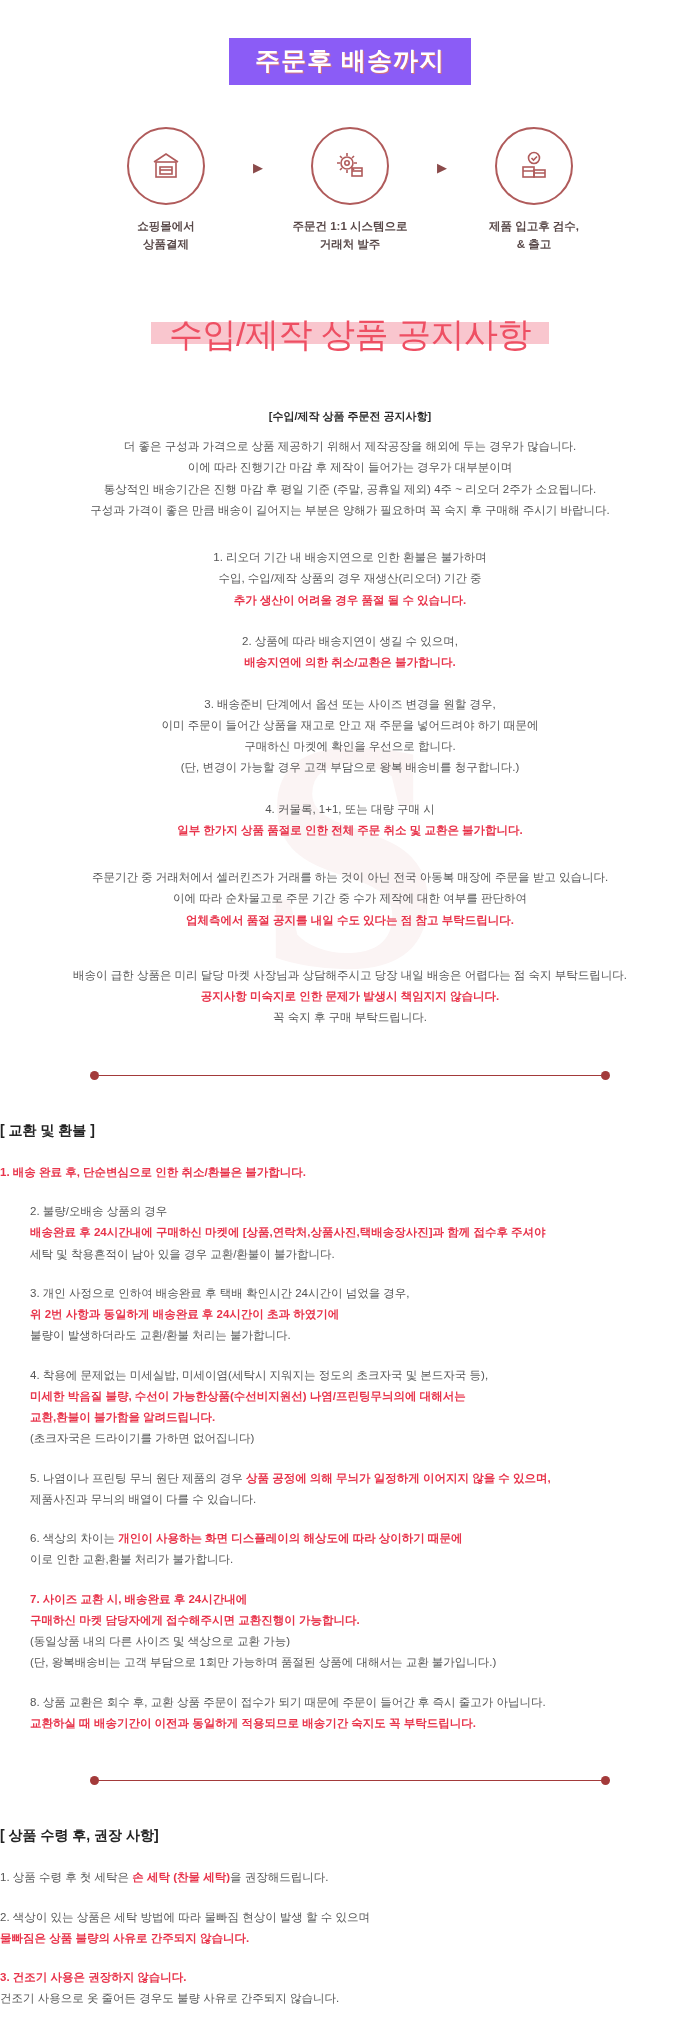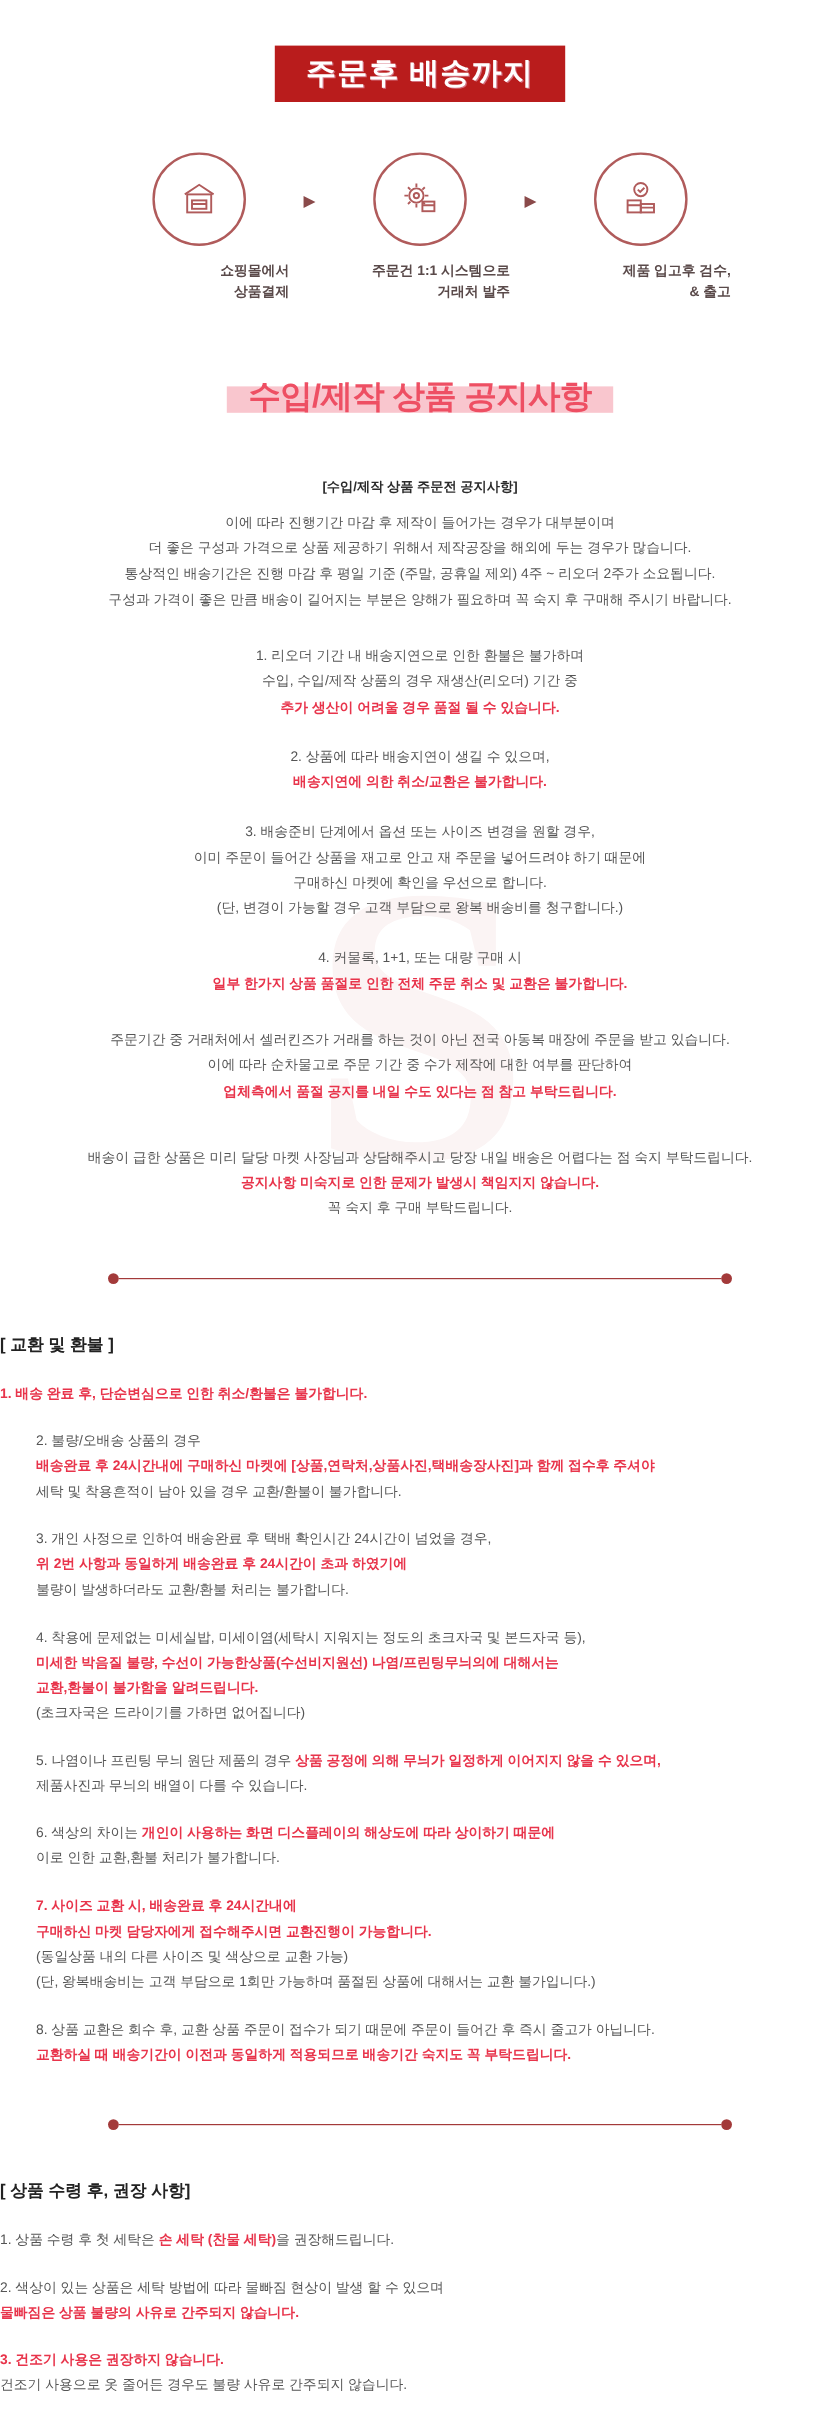--- a/index.html
+++ b/index.html
@@ -39,42 +39,42 @@
     z-index: 1;
   }
 
   
   .top-banner-wrap {
     text-align: center;
     padding-top: 38px;
   }
   .top-banner {
     display: inline-block;
-    background: #b91c1c;
+    background: #8b5cf6;
     padding: 6px 26px 8px 26px;
     position: relative;
   }
   .top-banner-text {
     font-size: 25px;
     font-weight: bold;
     color: #ffffff;
     letter-spacing: 1px;
     text-shadow: 1px 1px 0 #d4707f;
   }
 
   
   .steps {
     display: flex;
     justify-content: center;
     align-items: flex-start;
     margin-top: 42px;
   }
   .step {
     width: 150px;
-    text-align: right;
+    text-align: center;
   }
   .circle {
     width: 78px;
     height: 78px;
     border-radius: 50%;
     border: 2px solid #b05b5b;
     margin: 0 auto 12px auto;
     display: flex;
     align-items: center;
     justify-content: center;
@@ -109,22 +109,22 @@
     position: absolute;
     left: 0; right: 0;
     top: 12px;
     height: 22px;
     background: #f9c6ce;
     z-index: 0;
   }
   .section-head-text {
     position: relative;
     z-index: 1;
-    font-size: 27px;
-    font-weight: bold;
+    font-size: 34px;
+    font-weight: normal;
     color: #ee4f63;
     letter-spacing: -0.5px;
   }
 
   
   .block {
     text-align: center;
     font-size: 11.5px;
     line-height: 1.85;
     color: #555;
@@ -259,22 +259,22 @@
 
     <div class="section-head-wrap">
       <div class="section-head">
         <div class="hl"></div>
         <span class="section-head-text">수입/제작 상품 공지사항</span>
       </div>
     </div>
 
     <div class="block" style="margin-top:46px;">
       <div class="blk-title">[수입/제작 상품 주문전 공지사항]</div>
+      <div>더 좋은 구성과 가격으로 상품 제공하기 위해서 제작공장을 해외에 두는 경우가 많습니다.</div>
       <div>이에 따라 진행기간 마감 후 제작이 들어가는 경우가 대부분이며</div>
-      <div>더 좋은 구성과 가격으로 상품 제공하기 위해서 제작공장을 해외에 두는 경우가 많습니다.</div>
       <div>통상적인 배송기간은 진행 마감 후 평일 기준 (주말, 공휴일 제외) 4주 ~ 리오더 2주가 소요됩니다.</div>
       <div>구성과 가격이 좋은 만큼 배송이 길어지는 부분은 양해가 필요하며 꼭 숙지 후 구매해 주시기 바랍니다.</div>
     </div>
 
     <div class="block sp-lg">
       <div>1. 리오더 기간 내 배송지연으로 인한 환불은 불가하며</div>
       <div>수입, 수입/제작 상품의 경우 재생산(리오더) 기간 중</div>
       <div class="red">추가 생산이 어려울 경우 품절 될 수 있습니다.</div>
     </div>
 

